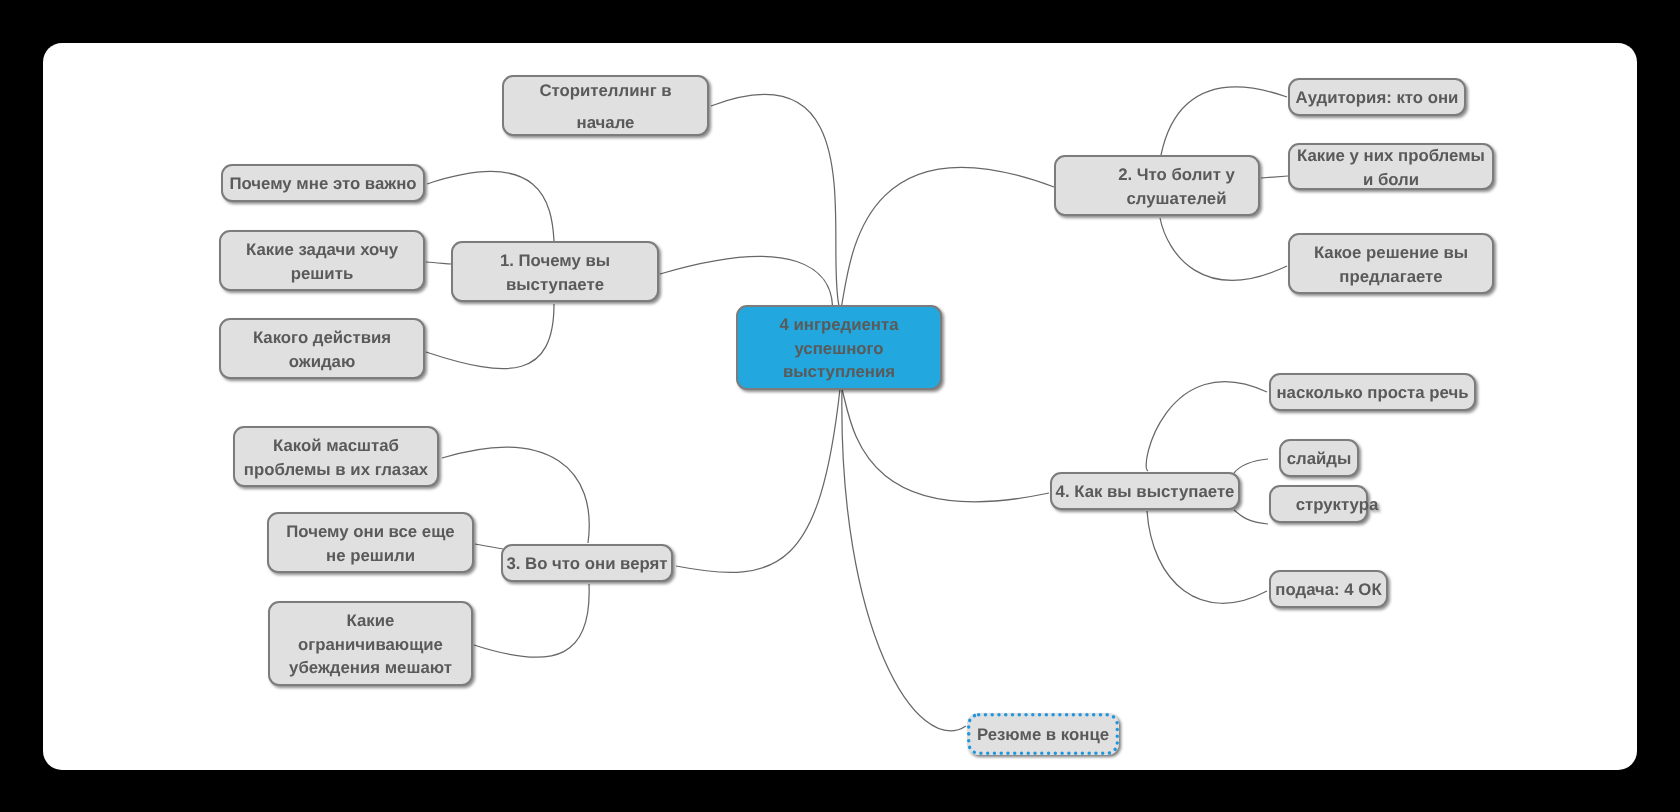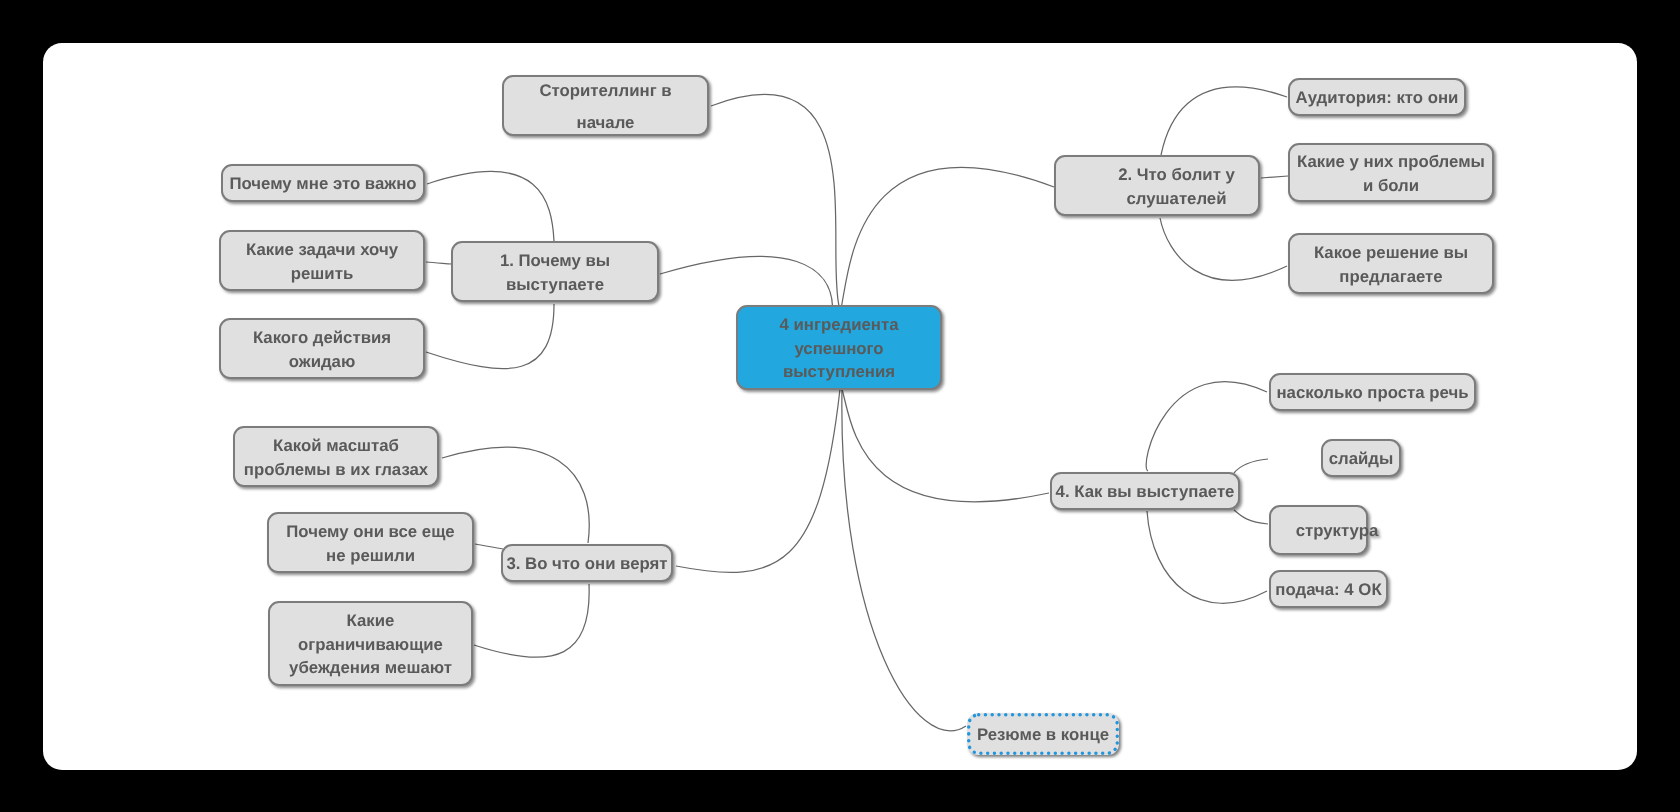--- a/index.html
+++ b/index.html
@@ -69,21 +69,21 @@
     <span class="ln">Какого действия</span>
     <span class="ln">ожидаю</span>
   </div>
   <div class="node" style="left: 1011px; top: 112px; width: 206px; height: 61px; padding-left: 39px;">
     <span class="ln">2. Что болит у</span>
     <span class="ln">слушателей</span>
   </div>
   <div class="node" style="left: 1245px; top: 35px; width: 178px; height: 38px;">
     <span class="ln">Аудитория: кто они</span>
   </div>
-  <div class="node" style="left: 1245px; top: 100px; width: 206px; height: 59px;">
+  <div class="node" style="left: 1245px; top: 100px; width: 206px; height: 47px;">
     <span class="ln">Какие у них проблемы</span>
     <span class="ln">и боли</span>
   </div>
   <div class="node" style="left: 1245px; top: 190px; width: 206px; height: 61px;">
     <span class="ln">Какое решение вы</span>
     <span class="ln">предлагаете</span>
   </div>
   <div class="node" style="left: 458px; top: 501px; width: 172px; height: 38px;">
     <span class="ln">3. Во что они верят</span>
   </div>
@@ -99,24 +99,24 @@
     <span class="ln">Какие</span>
     <span class="ln">ограничивающие</span>
     <span class="ln">убеждения мешают</span>
   </div>
   <div class="node" style="left: 1007px; top: 429px; width: 190px; height: 38px;">
     <span class="ln">4. Как вы выступаете</span>
   </div>
   <div class="node" style="left: 1226px; top: 330px; width: 207px; height: 38px;">
     <span class="ln">насколько проста речь</span>
   </div>
-  <div class="node" style="left: 1278px; top: 396px; width: 80px; height: 38px;">
+  <div class="node" style="left: 1236px; top: 396px; width: 80px; height: 38px;">
     <span class="ln">слайды</span>
   </div>
-  <div class="node" style="left: 1226px; top: 462px; width: 99px; height: 50px; padding-left: 37px;">
+  <div class="node" style="left: 1226px; top: 442px; width: 99px; height: 38px; padding-left: 37px;">
     <span class="ln">структура</span>
   </div>
   <div class="node" style="left: 1226px; top: 527px; width: 119px; height: 38px;">
     <span class="ln">подача: 4 ОК</span>
   </div>
   <div class="node selected" style="left: 924px; top: 658px; width: 152px; height: 42px;">
     <div class="selfill"></div>
     <svg class="selbox" viewBox="0 0 153 42" preserveAspectRatio="none">
         <rect x="1.75" y="1.75" width="149.50" height="38.50" rx="10" fill="none" stroke="#2196dd" stroke-width="3.5" stroke-linecap="round" stroke-dasharray="0.01 6.8"></rect>
       </svg>

